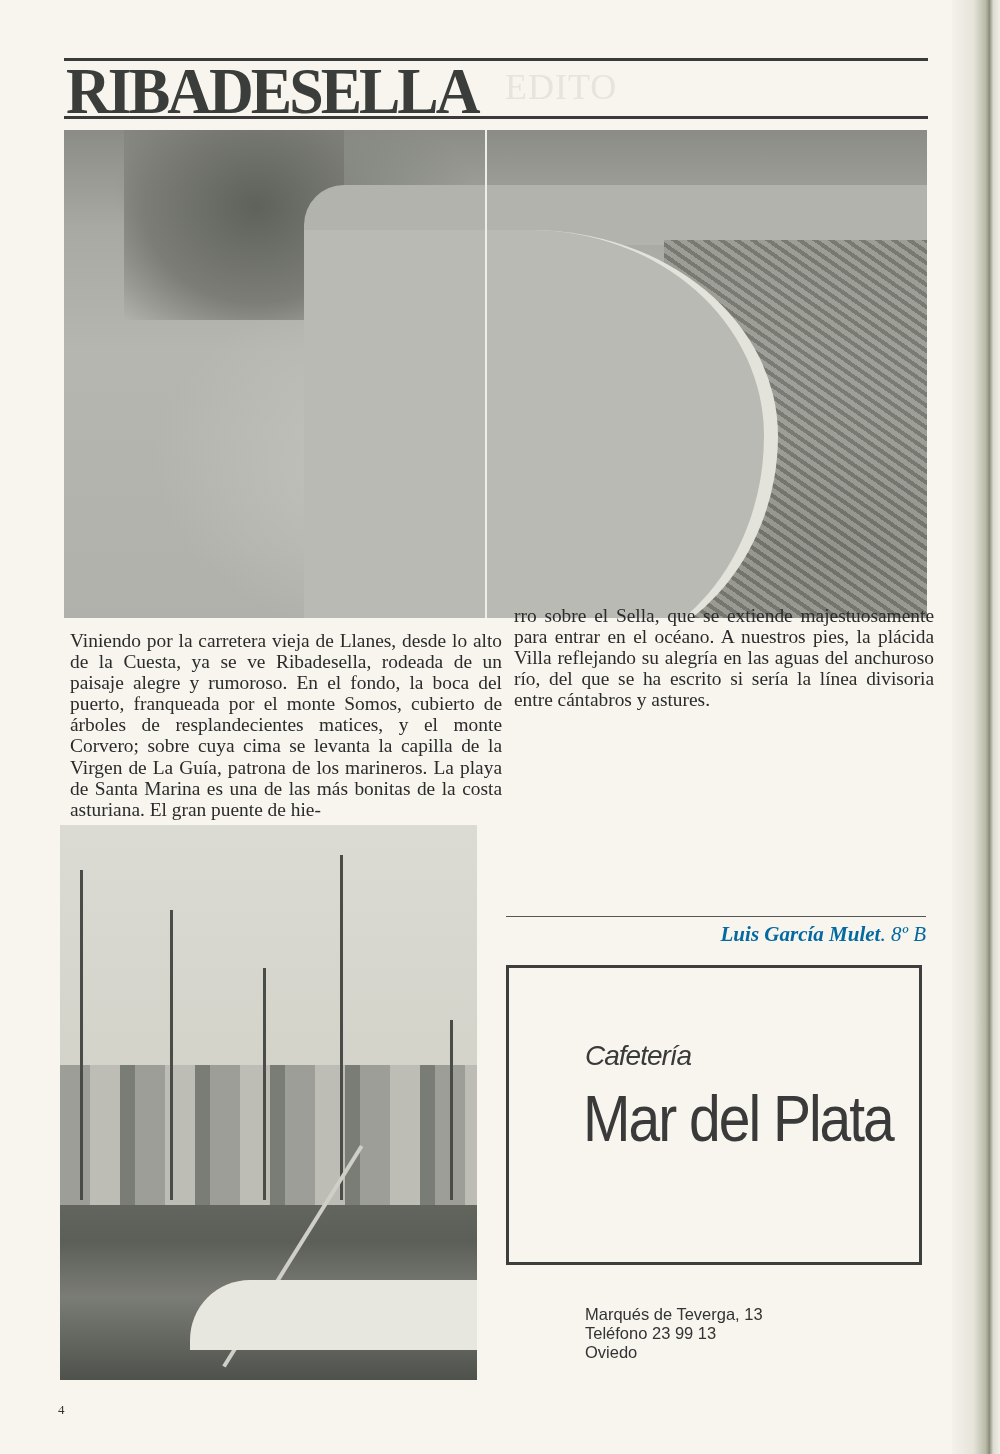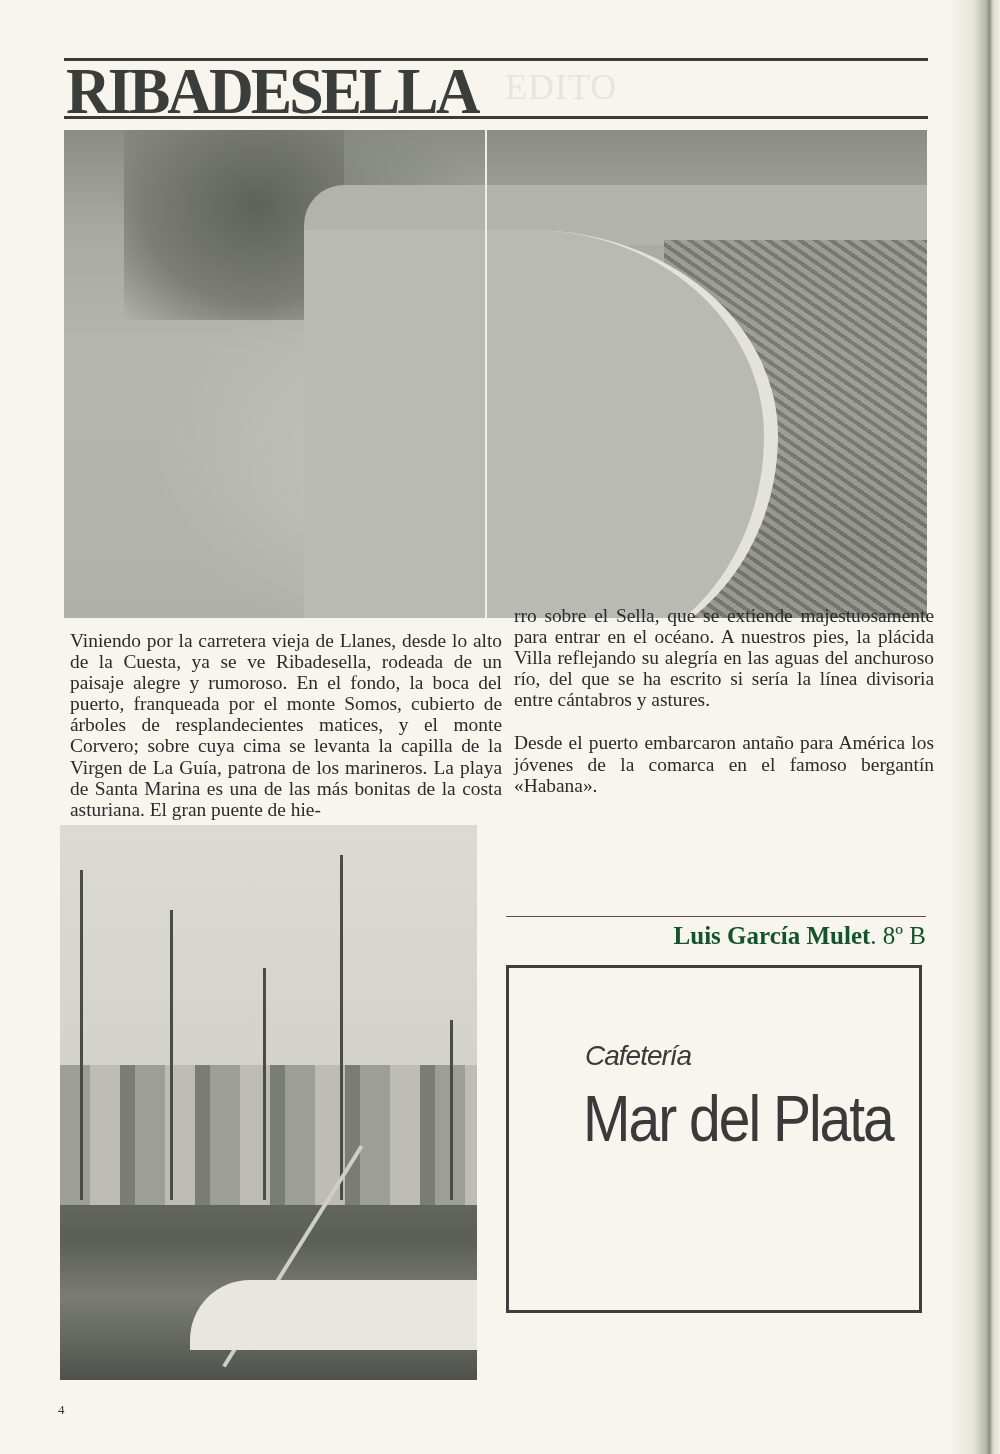--- a/index.html
+++ b/index.html
@@ -76,24 +76,24 @@
   .harbor .boom {
     position: absolute; left: 300px; top: 320px; width: 4px; height: 260px; background: #cfcfc8;
     transform: rotate(32deg); transform-origin: top left;
   }
   .col { position: absolute; font-size: 19.4px; line-height: 21.1px; color: #2b2b2b; }
   .col p { margin: 0; text-align: justify; text-align-last: auto; }
   .col.left { left: 70px; top: 630px; width: 432px; }
   .col.right { left: 506px; top: 605px; width: 420px; margin-left: 8px; }
   .col.right p + p { margin-top: 22px; }
   .author-rule { position: absolute; left: 506px; top: 916px; width: 420px; height: 1px; background: #555; }
-  .author { position: absolute; right: 74px; top: 922px; font-size: 25px; color: #14532d; }
+  .author { position: absolute; right: 74px; top: 922px; font-size: 21px; color: #0369a1; font-style: italic; }
   .author b { font-weight: bold; }
   .ad-box {
-    position: absolute; left: 506px; top: 965px; width: 416px; height: 348px;
+    position: absolute; left: 506px; top: 965px; width: 416px; height: 300px;
     border: 3px solid #3e3e3e; box-sizing: border-box;
     font-family: "Liberation Sans", "DejaVu Sans", sans-serif; color: #333;
   }
   .ad-kind {
     position: absolute; left: 76px; top: 72px; font-style: italic; font-size: 28px;
     letter-spacing: -1px; color: #3a3a3a;
   }
   .ad-name {
     position: absolute; left: 74px; top: 112px; font-size: 57px; letter-spacing: -2px;
     color: #3a3a3a; transform: scaleY(1.15); transform-origin: left top;
@@ -118,35 +118,39 @@
   <div class="bay"></div>
   <div class="fold"></div>
 </div>
 
 <div class="col left">
   <p>Viniendo por la carretera vieja de Llanes, desde lo alto de la Cuesta, ya se ve Ribadesella, rodeada de un paisaje alegre y rumoroso. En el fondo, la boca del puerto, franqueada por el monte Somos, cubierto de árboles de resplandecientes matices, y el monte Corvero; sobre cuya cima se levanta la capilla de la Virgen de La Guía, patrona de los marineros. La playa de Santa Marina es una de las más bonitas de la costa asturiana. El gran puente de hie-</p>
 </div>
 
 <div class="col right">
   <p>rro sobre el Sella, que se extiende majestuosamente para entrar en el océano. A nuestros pies, la plácida Villa reflejando su alegría en las aguas del anchuroso río, del que se ha escrito si sería la línea divisoria entre cántabros y astures.</p>
-  <p>Desde el puerto embarcaron antaño para América los jóvenes de la comarca en el famoso bergantín «Habana».</p>
 </div>
 
 <div class="author-rule"></div>
 <div class="author"><b>Luis García Mulet</b><span>. 8º B</span></div>
 
 <div class="photo harbor">
   <div class="buildings"></div>
   <div class="mast" style="left:20px;height:330px;"></div>
   <div class="mast" style="left:110px;height:290px;"></div>
   <div class="mast" style="left:203px;height:232px;"></div>
   <div class="mast" style="left:280px;height:345px;"></div>
   <div class="mast" style="left:390px;height:180px;"></div>
   <div class="boom"></div>
   <div class="boat"></div>
 </div>
 
 <div class="ad-box">
   <div class="ad-kind">Cafetería</div>
   <div class="ad-name">Mar del Plata</div>
+  <div class="ad-addr">
+    <div>Marqués de Teverga, 13</div>
+    <div>Teléfono 23 99 13</div>
+    <div>Oviedo</div>
+  </div>
 </div>
 
 <div class="page-num">4</div>
 
 </body></html>

